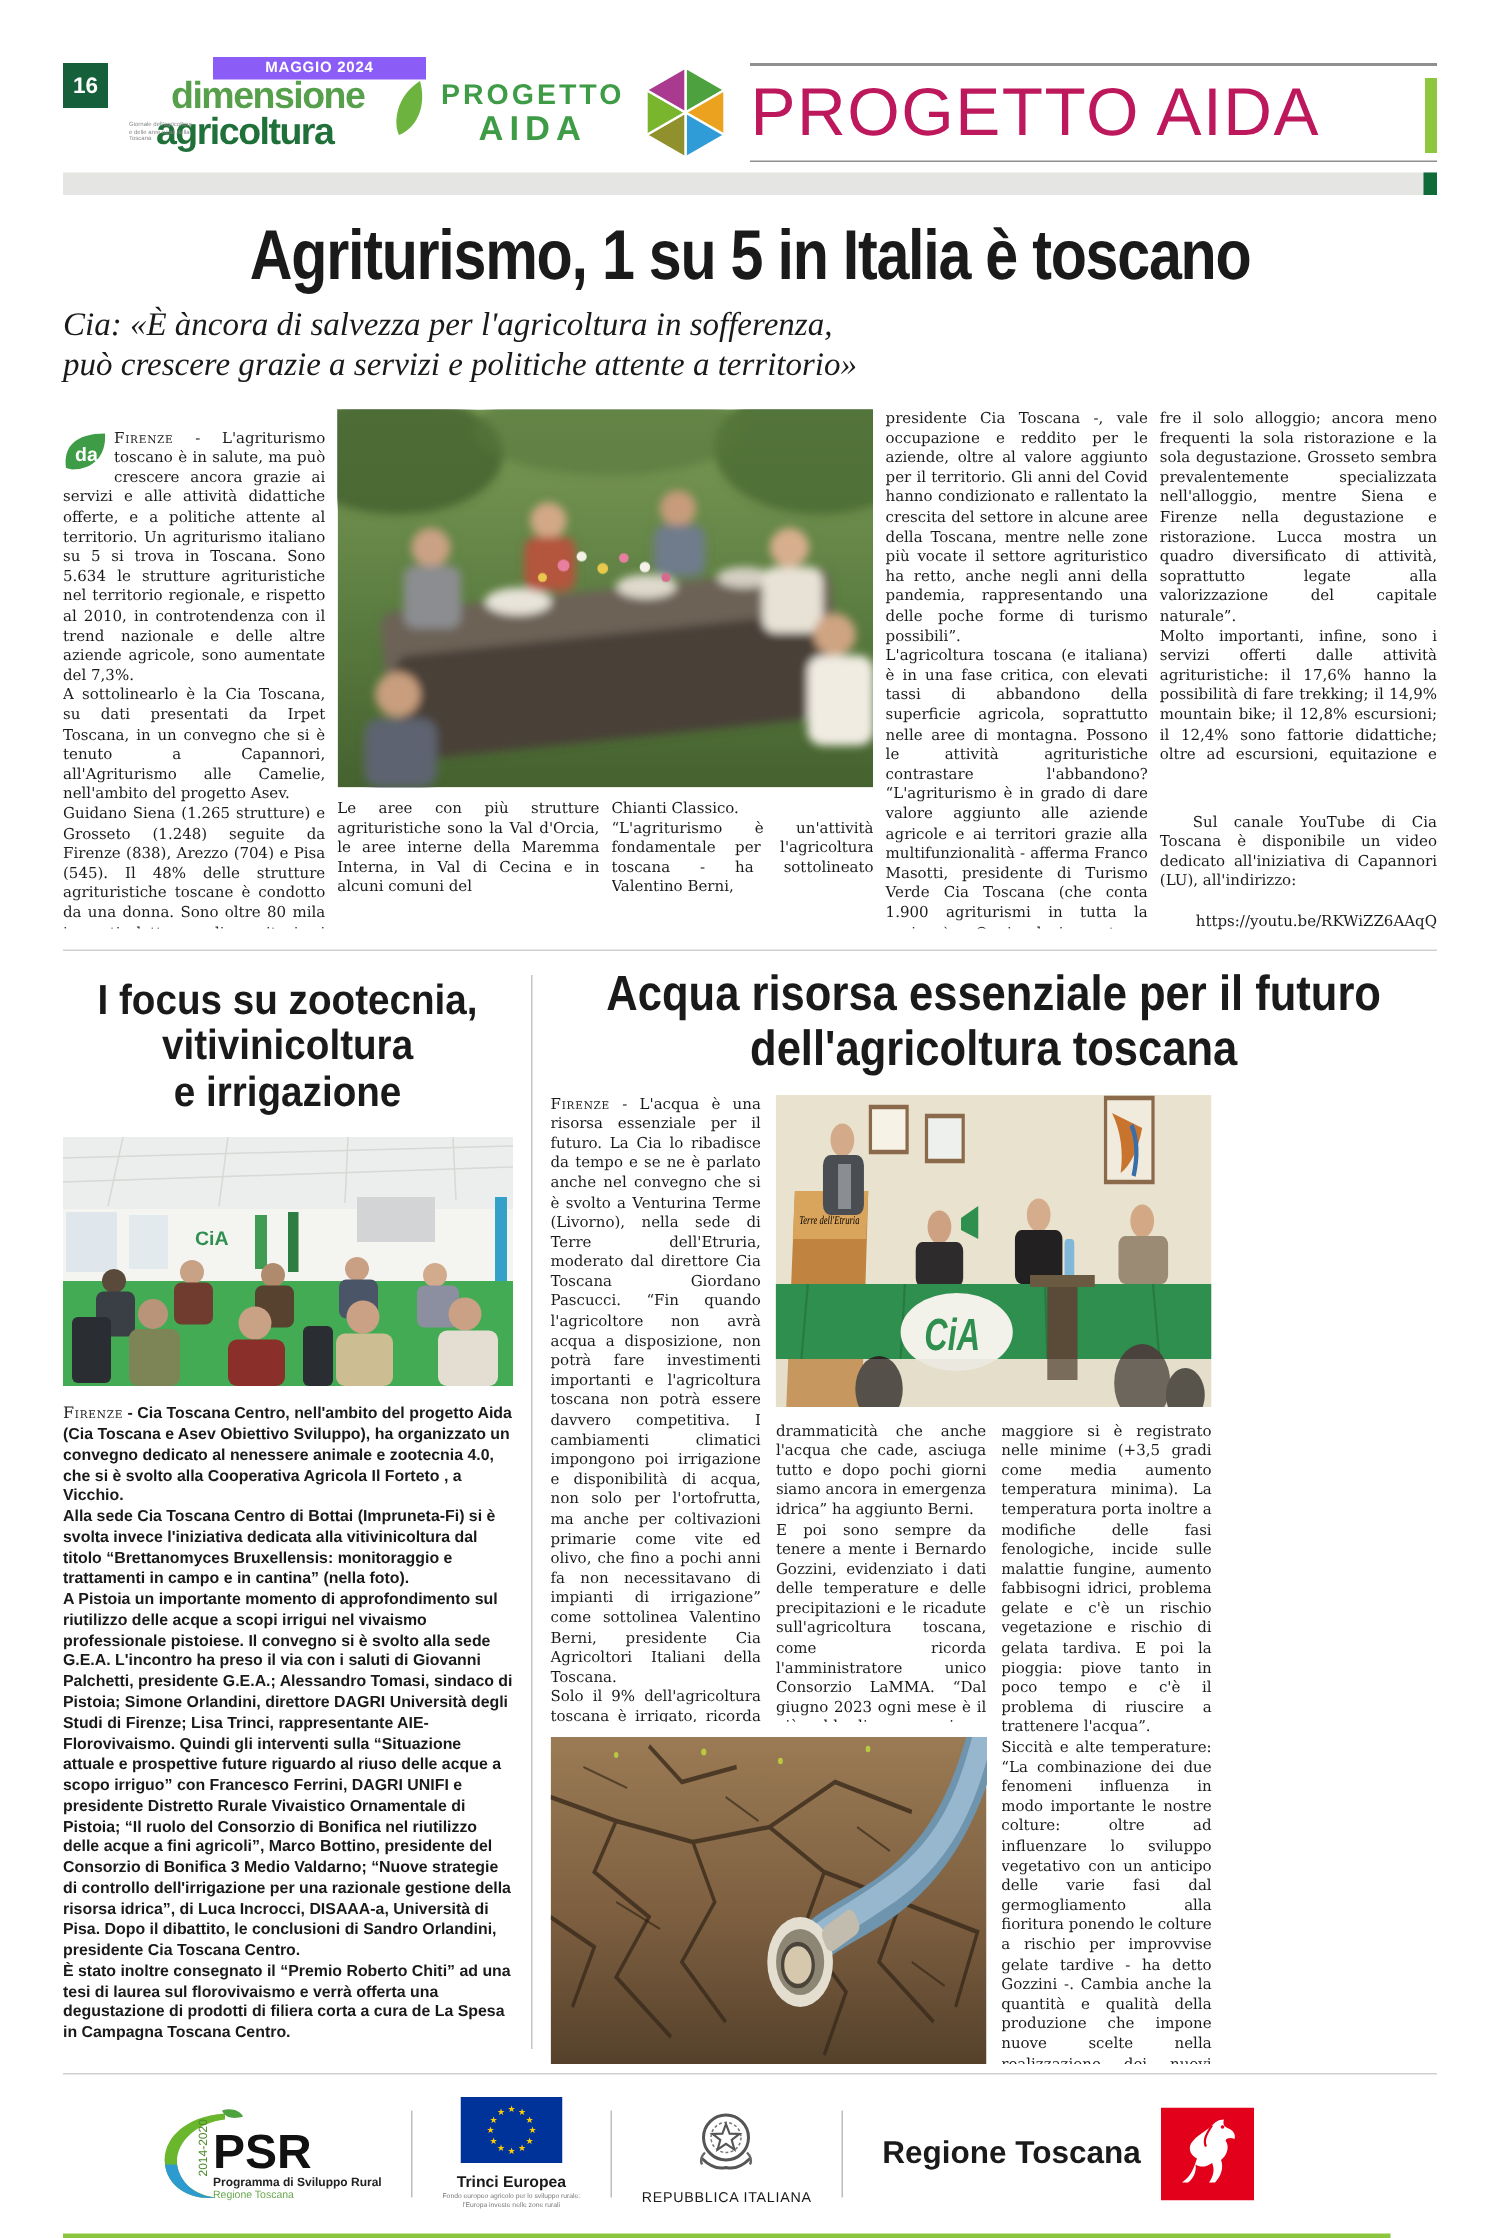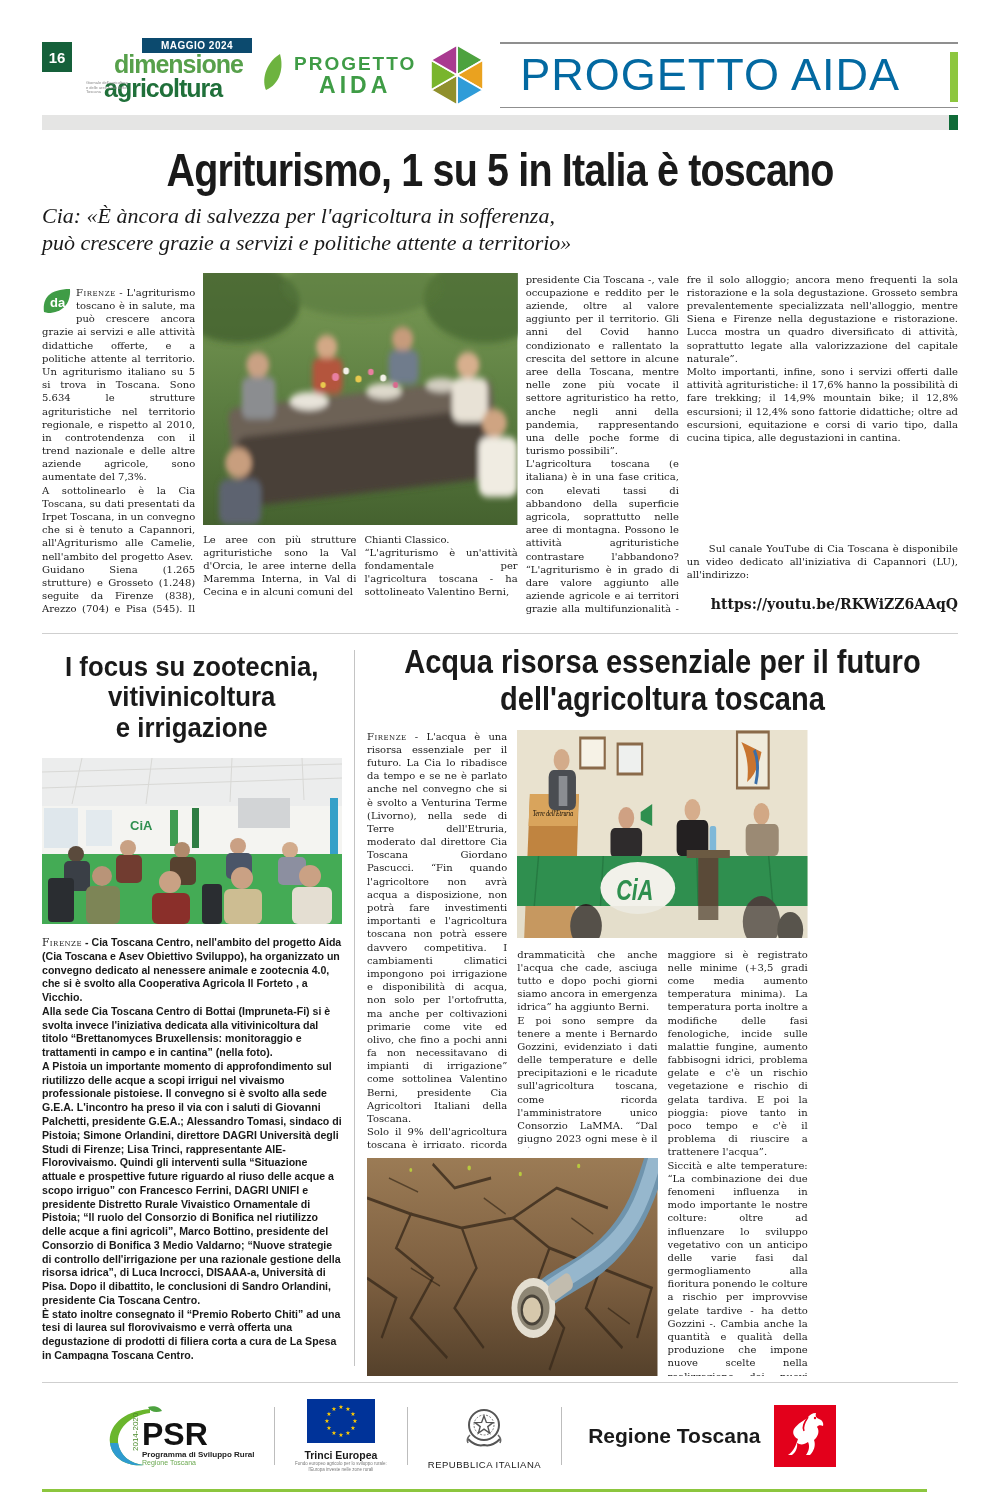--- a/index.html
+++ b/index.html
@@ -4,31 +4,31 @@
 <style>
   * { box-sizing: border-box; margin: 0; padding: 0; }
   html,body { background:#fff; }
   body { width:1000px; height:1492px; font-family:"Liberation Sans", sans-serif; color:#1a1a1a; overflow:hidden; }
   .page { width:1000px; height:1492px; padding:38px 42px 0 42px; position:relative; }
 
   
   .masthead { display:flex; align-items:flex-start; height:74px; }
   .pagenum { width:30px; height:30px; background:#15603a; color:#fff; font-weight:bold; font-size:15px; display:flex; align-items:center; justify-content:center; margin-top:4px; }
   .brand { width:190px; margin-left:14px; position:relative; }
-  .issue-bar { background:#0c4a6e; color:#fff; font-weight:bold; font-size:10px; letter-spacing:.5px; text-align:center; width:110px; margin-left:56px; padding:2px 0; }
+  .issue-bar { background:#8b5cf6; color:#fff; font-weight:bold; font-size:10px; letter-spacing:.5px; text-align:center; width:142px; margin-left:56px; padding:2px 0; }
   .brand-l1 { color:#57a04b; font-weight:bold; font-size:25px; letter-spacing:-1px; line-height:.95; margin-left:28px; }
   .brand-l2 { color:#20703a; font-weight:bold; font-size:25px; letter-spacing:-1px; line-height:.9; margin-left:18px; }
   .brand-tag { position:absolute; left:0; bottom:4px; width:42px; font-size:4px; color:#8a8a8a; line-height:1.2; }
   .brand-leaf { position:absolute; right:-8px; top:14px; }
   .aida-badge { margin-left:18px; text-align:right; margin-top:16px; }
   .aida-badge .b1 { color:#3f9c46; font-weight:bold; font-size:19px; letter-spacing:2px; line-height:1; }
   .aida-badge .b2 { color:#3f9c46; font-weight:bold; font-size:23px; letter-spacing:4px; line-height:1.05;text-align:center; }
   .pinwheel { margin-left:10px; margin-top:6px; }
   .mast-right { flex:1; margin-left:12px; border-top:2px solid #8f8f8f; border-bottom:1px solid #8f8f8f; position:relative; height:66px; margin-top:4px; }
-  .section-title { font-size:45px; font-weight:400; letter-spacing:1px; color:#0369a1; text-align:center; padding-right:38px; line-height:62px; font-family:"Liberation Sans",sans-serif; }
+  .section-title { font-size:45px; font-weight:400; letter-spacing:1px; color:#be185d; text-align:left; padding-right:38px; line-height:62px; font-family:"Liberation Sans",sans-serif; }
   .title-accent { position:absolute; right:0; top:8px; width:8px; height:50px; background:#8dc63f; }
   .gray-bar { height:15px; background:#e5e5e4; margin-top:3px; position:relative; }
   .gray-bar .cap { position:absolute; right:0; top:0; width:9px; height:15px; background:#0f6b38; }
 
   
   .a1 { margin-top:12px; }
   .a1 h1 { text-align:center; }
   .a1 h1 span { display:inline-block; font-size:47px; font-weight:bold; letter-spacing:-1px; transform:scaleX(.84); transform-origin:center; white-space:nowrap; }
   .a1 .sub { font-family:"Liberation Serif", serif; font-style:italic; font-size:22px; text-align:left; line-height:1.22; margin-top:6px; white-space:pre-line; }
   .a1-grid { display:grid; grid-template-columns:repeat(5,1fr); gap:8px; margin-top:16px;
@@ -36,21 +36,21 @@
   .bodytxt { font-family:"DejaVu Serif", serif; font-size:10px; line-height:1.32; text-align:justify; white-space:pre-line; overflow:hidden; }
   .gc1 { grid-area:c1; height:346px; }
   .gph { grid-area:ph; }
   .gcp1 { grid-area:cp1; } .gcp2 { grid-area:cp2; }
   .gc3 { grid-area:c3; height:346px; } .gc4 { grid-area:c4; height:346px; }
   .caption { font-family:"DejaVu Serif", serif; font-size:10px; line-height:1.3; text-align:justify; white-space:pre-line; overflow:hidden; }
   .dateline { font-variant:small-caps; letter-spacing:.5px; }
   .dropcap { float:left; margin:2px 4px 0 0; }
   .yt { margin-top:20px; }
   .yt .note { text-indent:22px; }
-  .yt .link { font-weight:bold; font-size:14px; font-family:"DejaVu Serif", serif;padding-left:24px; }
+  .yt .link { font-weight:normal; font-size:10px; font-family:"DejaVu Serif", serif;padding-left:24px; }
   .photo-frame { width:100%; height:100%; overflow:hidden; }
   .photo-frame svg { display:block; width:100%; height:100%; }
 
   
   .row2-sep { border-top:1px solid #cfcfcf; margin-top:14px; }
   .row2 { display:flex; margin-top:10px; }
   .art2 { width:300px; flex:none; }
   .vsep { width:1px; background:#c4c4c4; margin:6px 12px 10px 12px; flex:none; }
   .art3 { flex:1; }
   .art2 h2 { text-align:center; margin-top:8px; }

